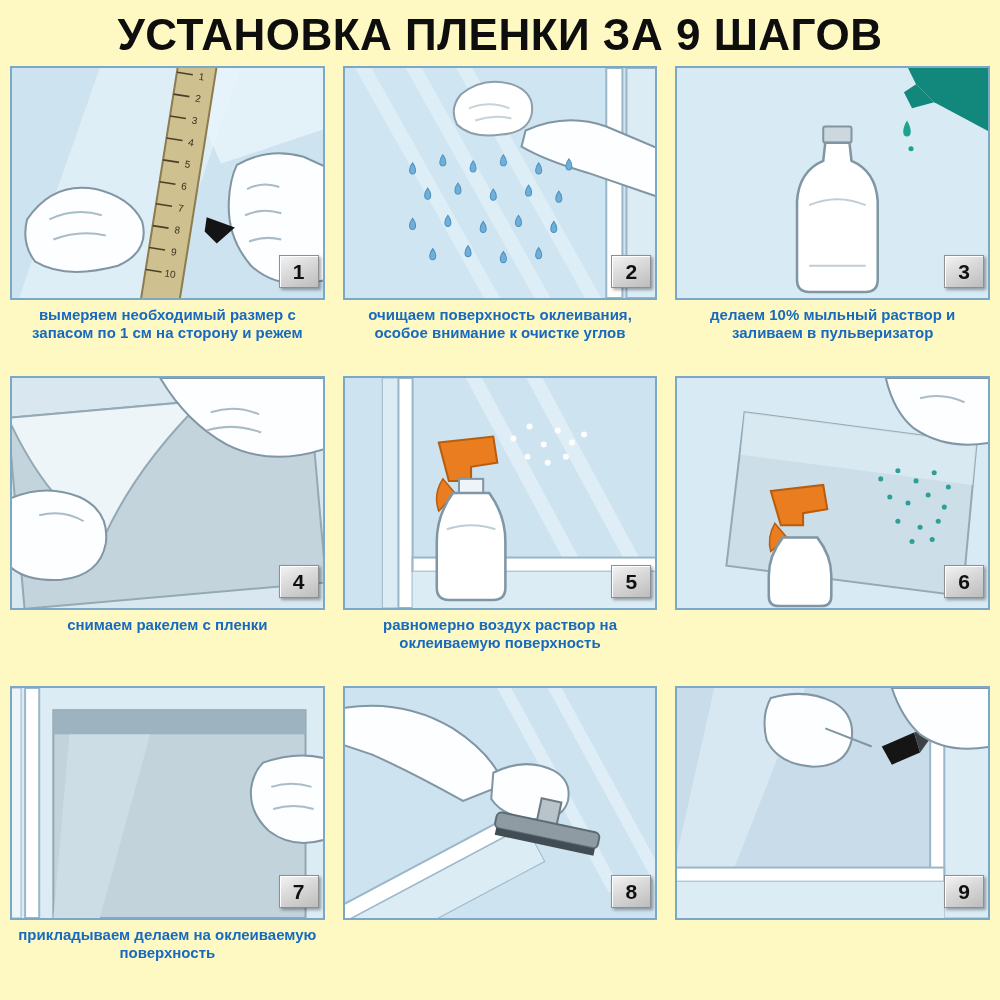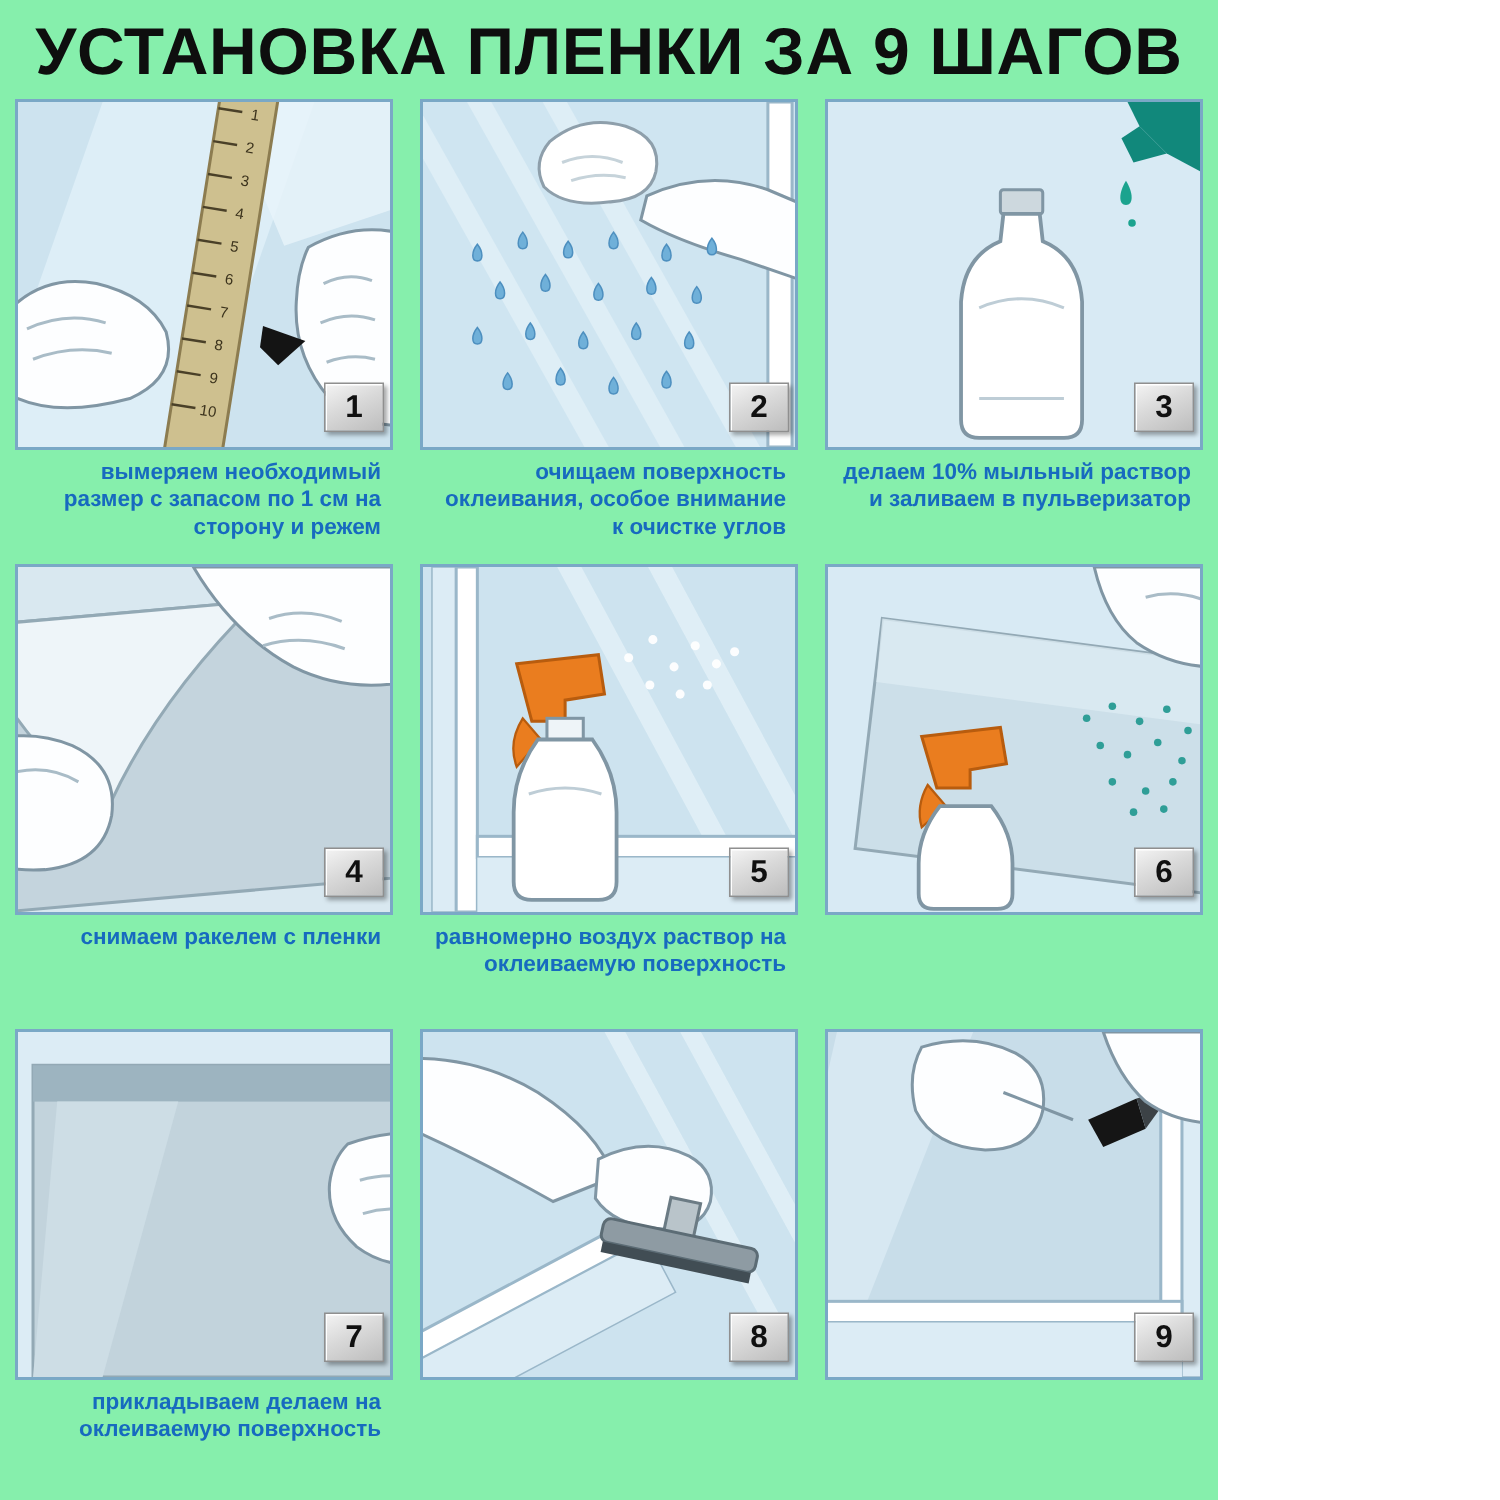--- a/index.html
+++ b/index.html
@@ -1,20 +1,20 @@
 <!DOCTYPE html>
 <html><head>
 <meta charset="utf-8">
 <style>
   html,body{margin:0;padding:0;background:#ffffff;}
   body{
     width:1000px;height:1000px;overflow:hidden;
     font-family:"Liberation Sans","DejaVu Sans",sans-serif;
   }
-  .poster{width:812px;height:1000px;background:#86efac;}
+  .poster{width:1000px;height:1000px;background:#fef9c3;}
   .title{
     margin:0;padding:10px 0 6px;
     text-align:center;
     font-size:44px;font-weight:800;letter-spacing:.5px;
     color:#0e0e0e;
   }
   .grid{
     display:grid;
     grid-template-columns:repeat(3,1fr);
     column-gap:18px;row-gap:4px;
@@ -34,21 +34,21 @@
     width:38px;height:31px;
     background:linear-gradient(155deg,#f4f4f4 0%,#d9d9d9 45%,#bdbdbd 100%);
     border:1px solid #8f8f8f;
     box-shadow:inset 1px 1px 0 #ffffff,2px 2px 3px rgba(0,0,0,.35);
     display:flex;align-items:center;justify-content:center;
     font-weight:700;font-size:21px;color:#101010;
   }
   .caption{
     min-height:62px;
     padding:6px 8px 4px;
-    text-align:right;
+    text-align:center;
     color:#176abf;
     font-weight:700;
     font-size:15px;
     line-height:1.22;
   }
 </style>
 </head>
 <body>
 
 <div class="poster">

